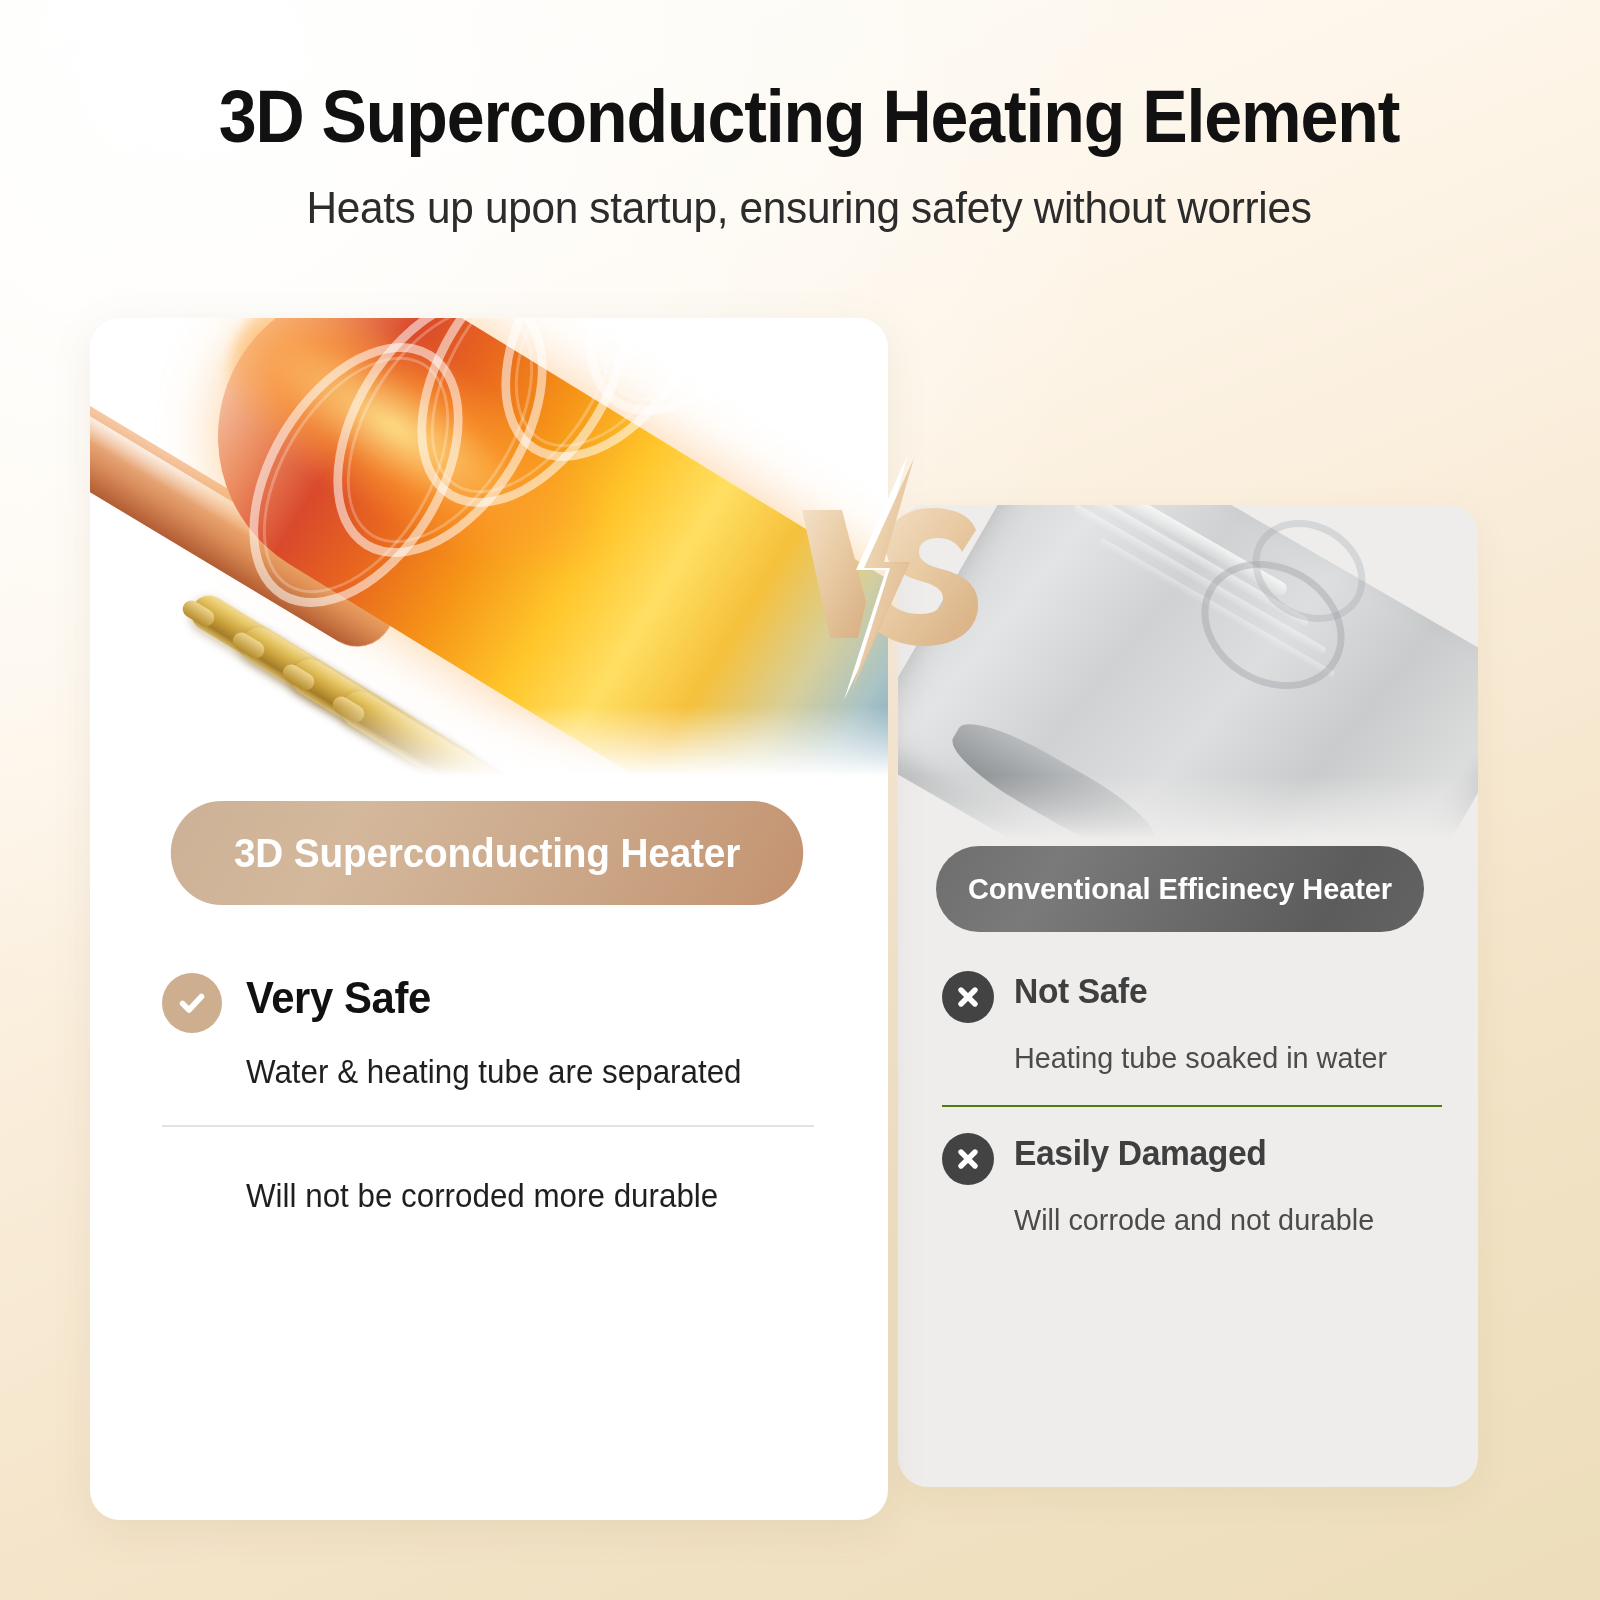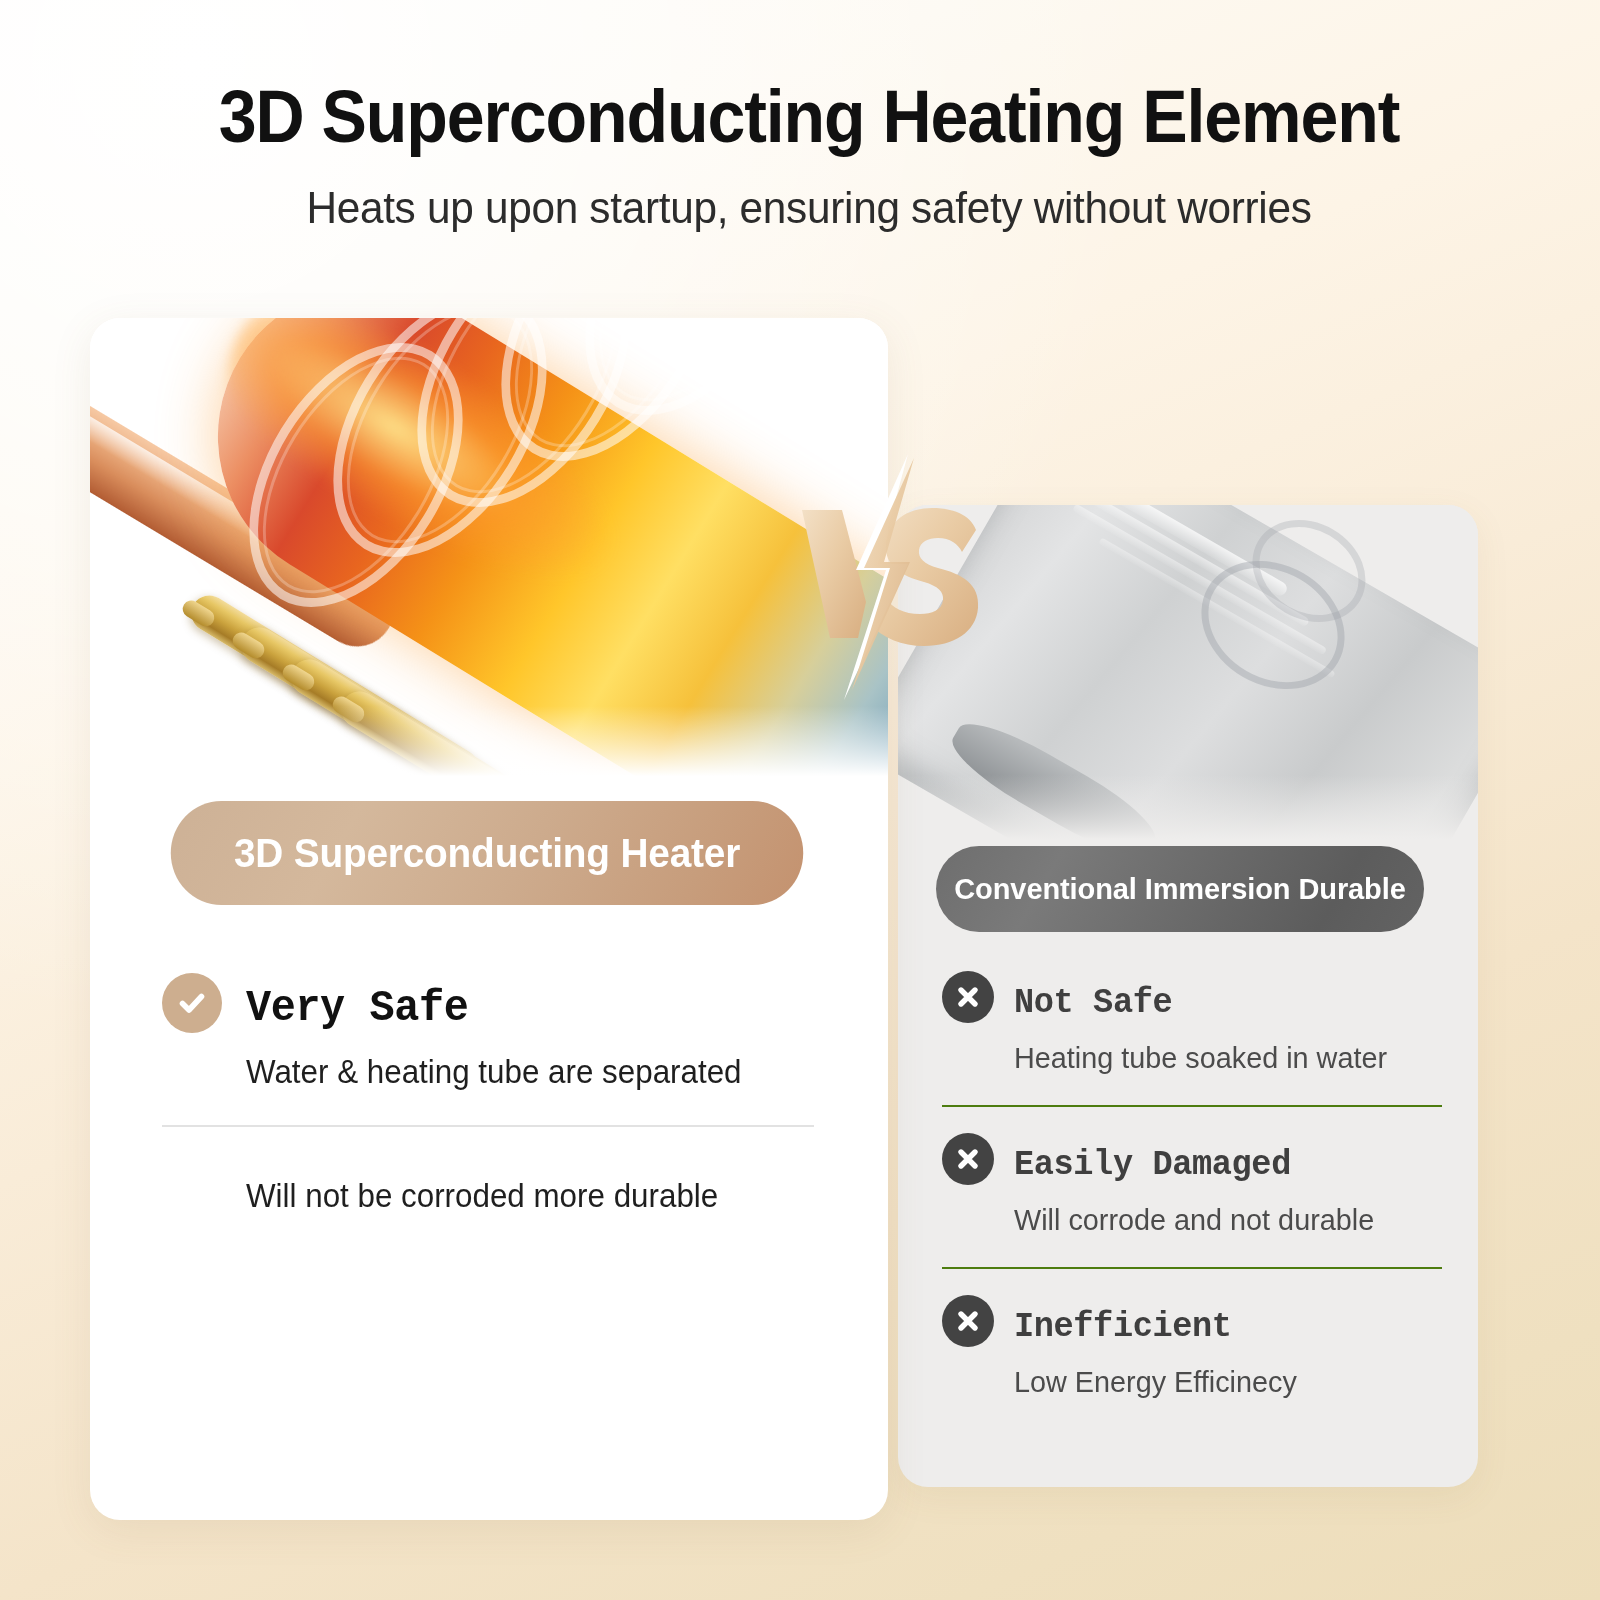--- a/index.html
+++ b/index.html
@@ -324,22 +324,21 @@
 
   .feature-divider-left {
     border-top: 2px solid #e2e2e2;
   }
   .feature-divider-right {
     border-top: 2px solid #4d7c0f;
   }
 
   .feature-head {
     display: flex;
-    align-items: flex-end;
-    font-family: Liberation Mono, monospace;
+    align-items: flex-start;
   }
 
   .icon-circle {
     flex: 0 0 auto;
     border-radius: 50%;
     display: flex;
     align-items: center;
     justify-content: center;
   }
   .icon-check {
@@ -413,21 +412,21 @@
       <div class="kettle-streak" style="left:150px; top:-36px; width:300px; height:9px;  transform:rotate(30deg); opacity:.7;"></div>
       <div class="kettle-streak" style="left:176px; top:-2px;  width:290px; height:8px;  transform:rotate(30deg); opacity:.55;"></div>
       <div class="kettle-streak" style="left:202px; top:32px;  width:270px; height:7px;  transform:rotate(30deg); opacity:.45;"></div>
 
       <div class="coil-ghost" style="left:300px; top:60px; width:150px; height:120px; transform:rotate(30deg);"></div>
       <div class="coil-ghost" style="left:352px; top:18px; width:118px; height:96px; transform:rotate(30deg); opacity:.7;"></div>
 
       <div class="photo-right-fade"></div>
     </div>
 
-    <div class="pill pill-right">Conventional Immersion Durable</div>
+    <div class="pill pill-right">Conventional Efficinecy Heater</div>
 
     <div class="features features-right">
 
       <div class="feature feature-right">
         <div class="feature-head">
           <span class="icon-circle icon-x">
             <svg width="30" height="30" viewBox="0 0 30 30" aria-hidden="true">
               <path d="M8 8 L22 22 M22 8 L8 22" stroke="#ffffff" stroke-width="5.4" stroke-linecap="round"></path>
             </svg>
           </span>
@@ -441,31 +440,20 @@
           <span class="icon-circle icon-x">
             <svg width="30" height="30" viewBox="0 0 30 30" aria-hidden="true">
               <path d="M8 8 L22 22 M22 8 L8 22" stroke="#ffffff" stroke-width="5.4" stroke-linecap="round"></path>
             </svg>
           </span>
           <span class="feature-title feature-title-right">Easily Damaged</span>
         </div>
         <div class="feature-desc feature-desc-right">Will corrode and not durable</div>
       </div>
 
-      <div class="feature feature-right feature-divider-right">
-        <div class="feature-head">
-          <span class="icon-circle icon-x">
-            <svg width="30" height="30" viewBox="0 0 30 30" aria-hidden="true">
-              <path d="M8 8 L22 22 M22 8 L8 22" stroke="#ffffff" stroke-width="5.4" stroke-linecap="round"></path>
-            </svg>
-          </span>
-          <span class="feature-title feature-title-right">Inefficient</span>
-        </div>
-        <div class="feature-desc feature-desc-right">Low Energy Efficinecy</div>
-      </div>
 
     </div>
   </div>
 
   <div class="card card-left">
 
     <div class="photo-left">
       <div class="cable"></div>
       <div class="cable-sheen"></div>
 

